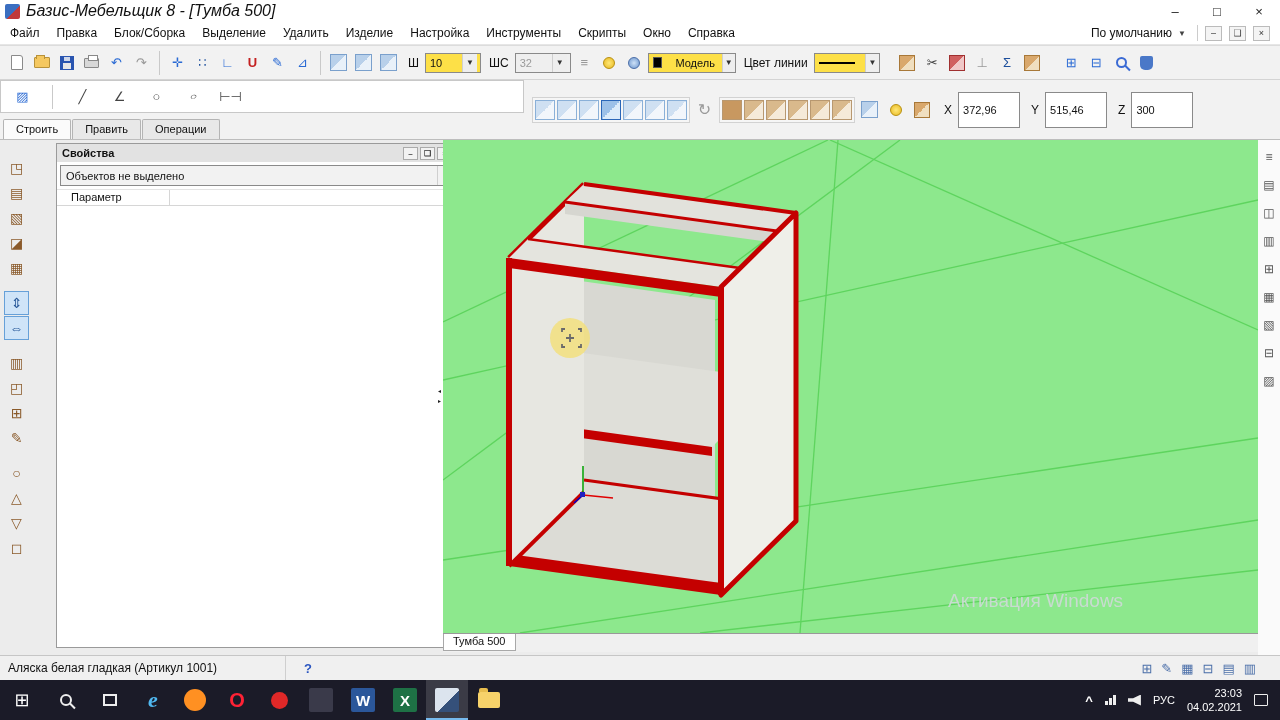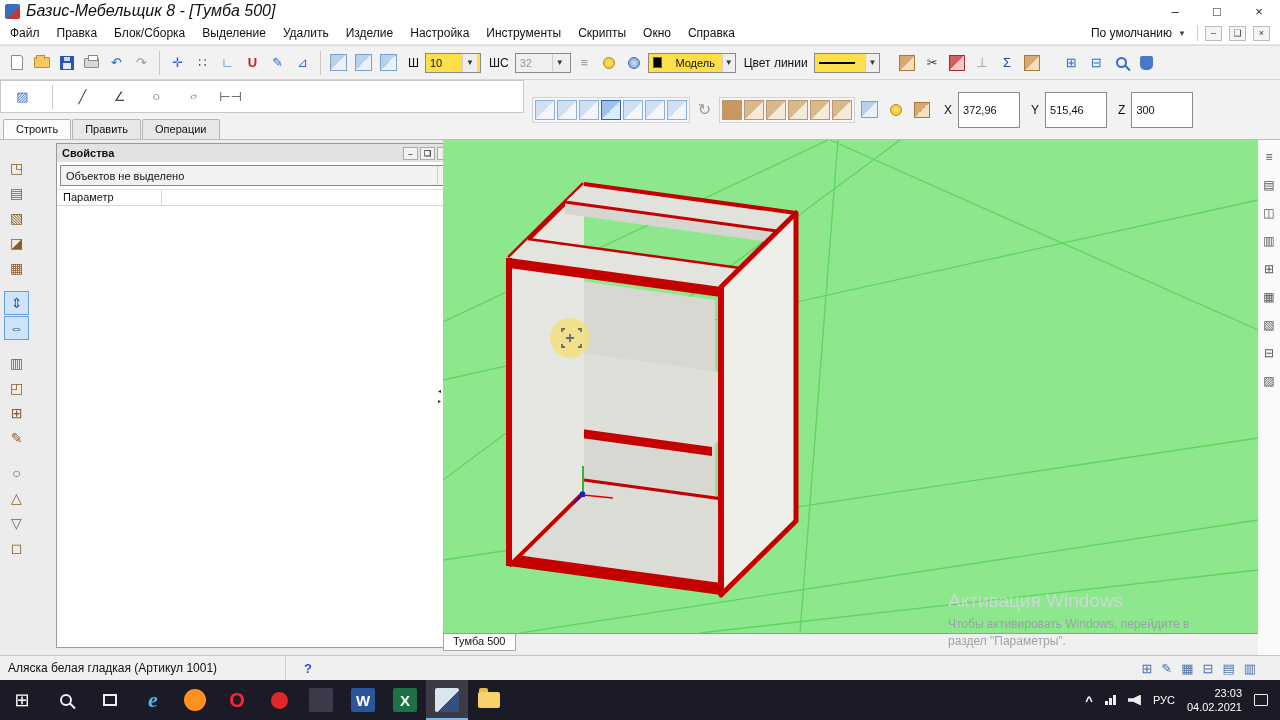--- a/index.html
+++ b/index.html
@@ -78,21 +78,21 @@
   .lt-icon { width:25px; height:24px; display:flex; align-items:center; justify-content:center; font-size:14px; color:#8a5a2a; border:1px solid transparent; }
   .lt-icon.sel { background:#cfe4f8; border:1px solid #66a0d8; color:#2a5a9a; }
   .lt-gap { height:9px; }
 
   .props { position:absolute; left:33px; top:3px; width:402px; height:505px; background:#fff; border:1px solid #9a9a9a; display:flex; flex-direction:column;margin-left:23px; }
   .props-title { height:18px; background:#e2e2e2; display:flex; align-items:center; padding:0 5px; font-size:11px; font-weight:bold; }
   .pt-btns { margin-left:auto; display:flex; gap:2px; }
   .pt-btn { width:15px; height:13px; border:1px solid #aaa; background:#f2f2f2; display:flex; align-items:center; justify-content:center; font-size:8px; color:#333; }
   .props-combo { margin:3px; height:21px; border:1px solid #8a8a8a; background:#f2f2f2; display:flex; align-items:center; font-size:11px; padding-left:5px; }
   .props-combo .ar { margin-left:auto; width:16px; height:100%; display:flex; align-items:center; justify-content:center; font-size:8px; border-left:1px solid #cfcfcf; }
-  .props-header { display:flex; height:17px; font-size:11px; border-top:1px solid #e4e4e4; border-bottom:1px solid #d6d6d6; }
+  .props-header { display:flex; height:17px; font-size:11px; border-top:1px solid #e4e4e4; border-bottom:1px solid #d6d6d6;padding-left:8px; }
   .ph-cell { padding:1px 6px; border-right:1px solid #d6d6d6; width:105px; }
   .ph-cell.last { flex:1; border-right:none; }
   .props-body { flex:1; background:#fff; }
 
   .splitter { position:absolute; left:436px; top:3px; width:7px; height:505px; display:flex; flex-direction:column; justify-content:center; align-items:center; gap:3px; font-size:6px; color:#222; }
 
   .viewport { position:absolute; left:443px; top:0; width:815px; height:493px; overflow:hidden; }
   .vtabs { position:absolute; left:443px; top:493px; width:815px; height:19px; background:#f0f0f0; border-top:1px solid #999; display:flex; }
   .vtab { background:#fff; border:1px solid #a8a8a8; border-top:none; font-size:11px; padding:1px 9px 0; height:17px; }
 
@@ -421,24 +421,20 @@
       <span>⊞</span>
       <span>▦</span>
       <span>▧</span>
       <span>⊟</span>
       <span>▨</span>
     </div>
   </div>
 
   <div class="watermark">
     <div class="wm-title">Активация Windows</div>
-    <div class="wm-line">
-      <span>Чтобы активировать Windows, перейдите в</span><br>
-      <span>раздел "Параметры".</span>
-    </div>
   </div>
 
   <div class="statusbar">
     <div class="sb-material">Аляска белая гладкая (Артикул 1001)</div>
     <span class="sb-help">?</span>
     <div class="sb-right">
       <span>⊞</span>
       <span>✎</span>
       <span>▦</span>
       <span>⊟</span>

